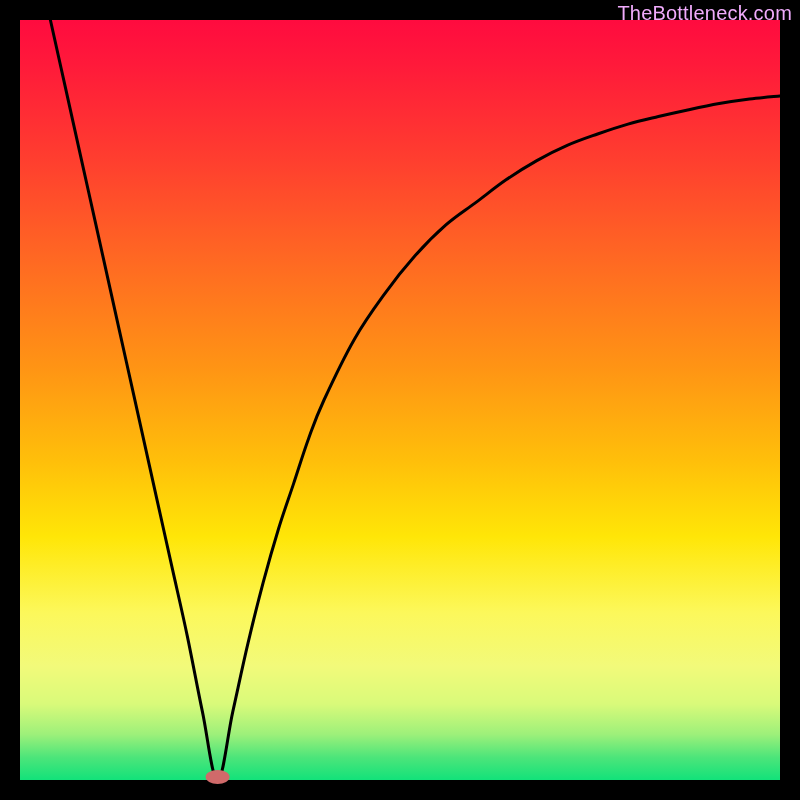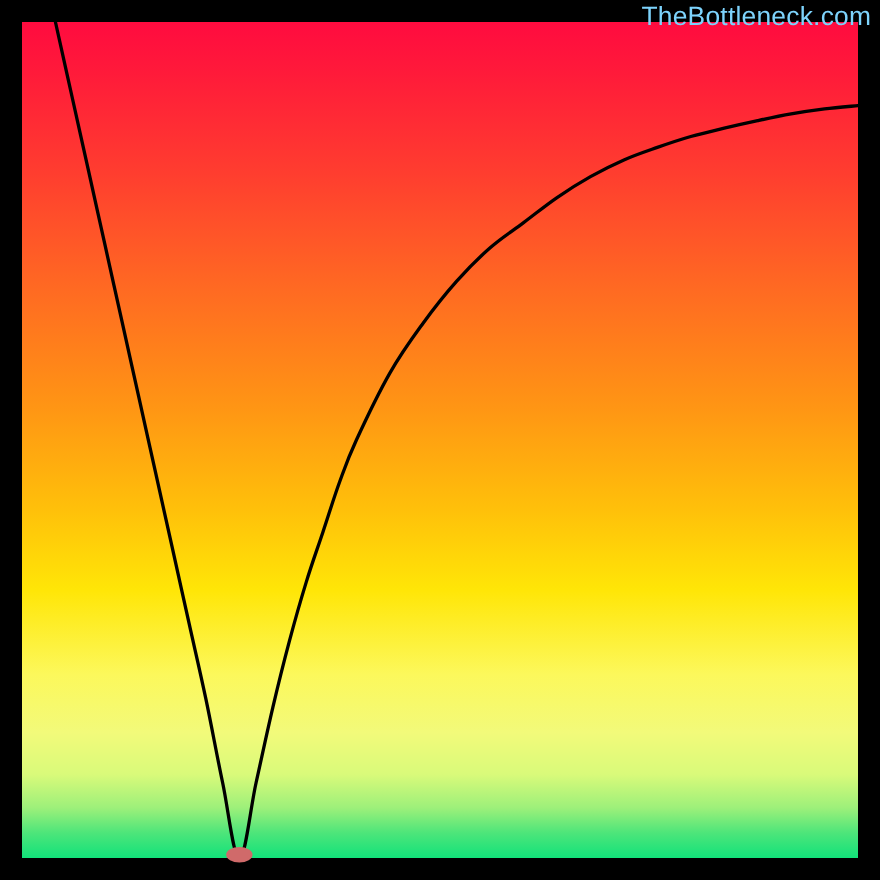--- a/index.html
+++ b/index.html
@@ -39,22 +39,22 @@
       #d9fa7a 90%,
       #9df07a 94%,
       #4de57a 97%,
       #12e27a 100%
     );
   }
   .watermark {
     position: absolute;
     top: 2px;
     right: 8px;
-    color: #7dd3fc;
-    font-size: 24px;
+    color: #f0abfc;
+    font-size: 20px;
     font-weight: 500;
     letter-spacing: 0.2px;
     z-index: 20;
     user-select: none;
   }
   svg.curve {
     position: absolute;
     left: 0;
     top: 0;
     width: 760px;

